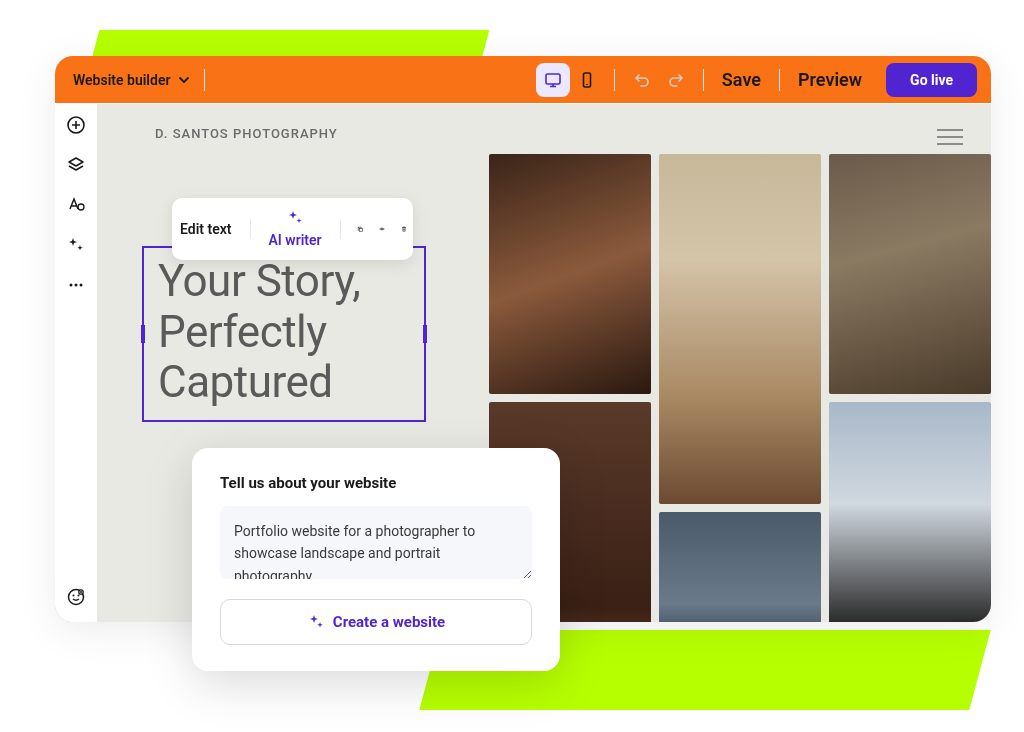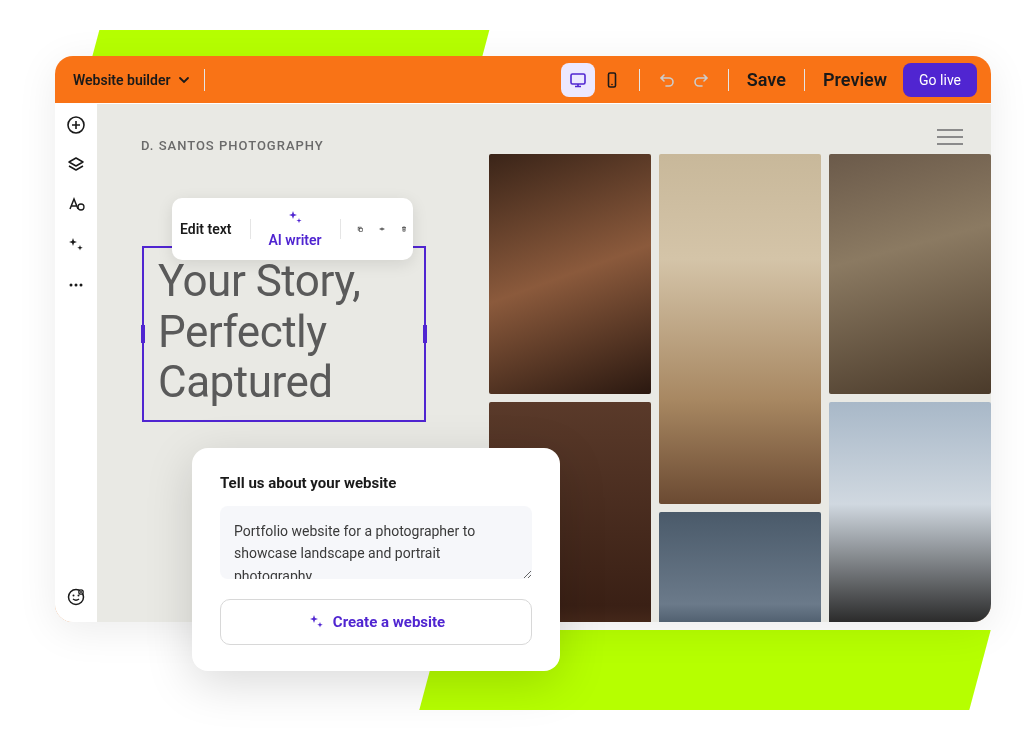--- a/index.html
+++ b/index.html
@@ -85,24 +85,24 @@
       font-size: 18px;
       font-weight: 600;
       color: #1a1a1a;
       padding: 6px 8px;
       cursor: pointer;
     }
     .go-live-btn {
       background: #5025d1;
       color: #fff;
       font-size: 14px;
-      font-weight: 400;
-      padding: 9px 16px;
+      font-weight: 700;
+      padding: 9px 24px;
       border-radius: 8px;
-      margin-left: 8px;
+      margin-left: 16px;
       cursor: pointer;
     }
     .main-area {
       flex: 1;
       display: flex;
       background: #e9e9e4;
     }
     .sidebar {
       width: 42px;
       background: #fff;
@@ -126,26 +126,25 @@
       margin-bottom: 14px;
     }
     .canvas {
       flex: 1;
       position: relative;
       background: #e9e9e4;
     }
     .site-brand {
       position: absolute;
       top: 22px;
-      left: 44px;
+      left: 58px;
       font-size: 13px;
       letter-spacing: 1px;
       color: #6a6a6a;
       font-weight: 500;
-      margin-top: 12px;
     }
     .hamburger {
       position: absolute;
       top: 20px;
       right: 28px;
       cursor: pointer;
     }
     .hamburger div {
       width: 26px;
       height: 2px;

